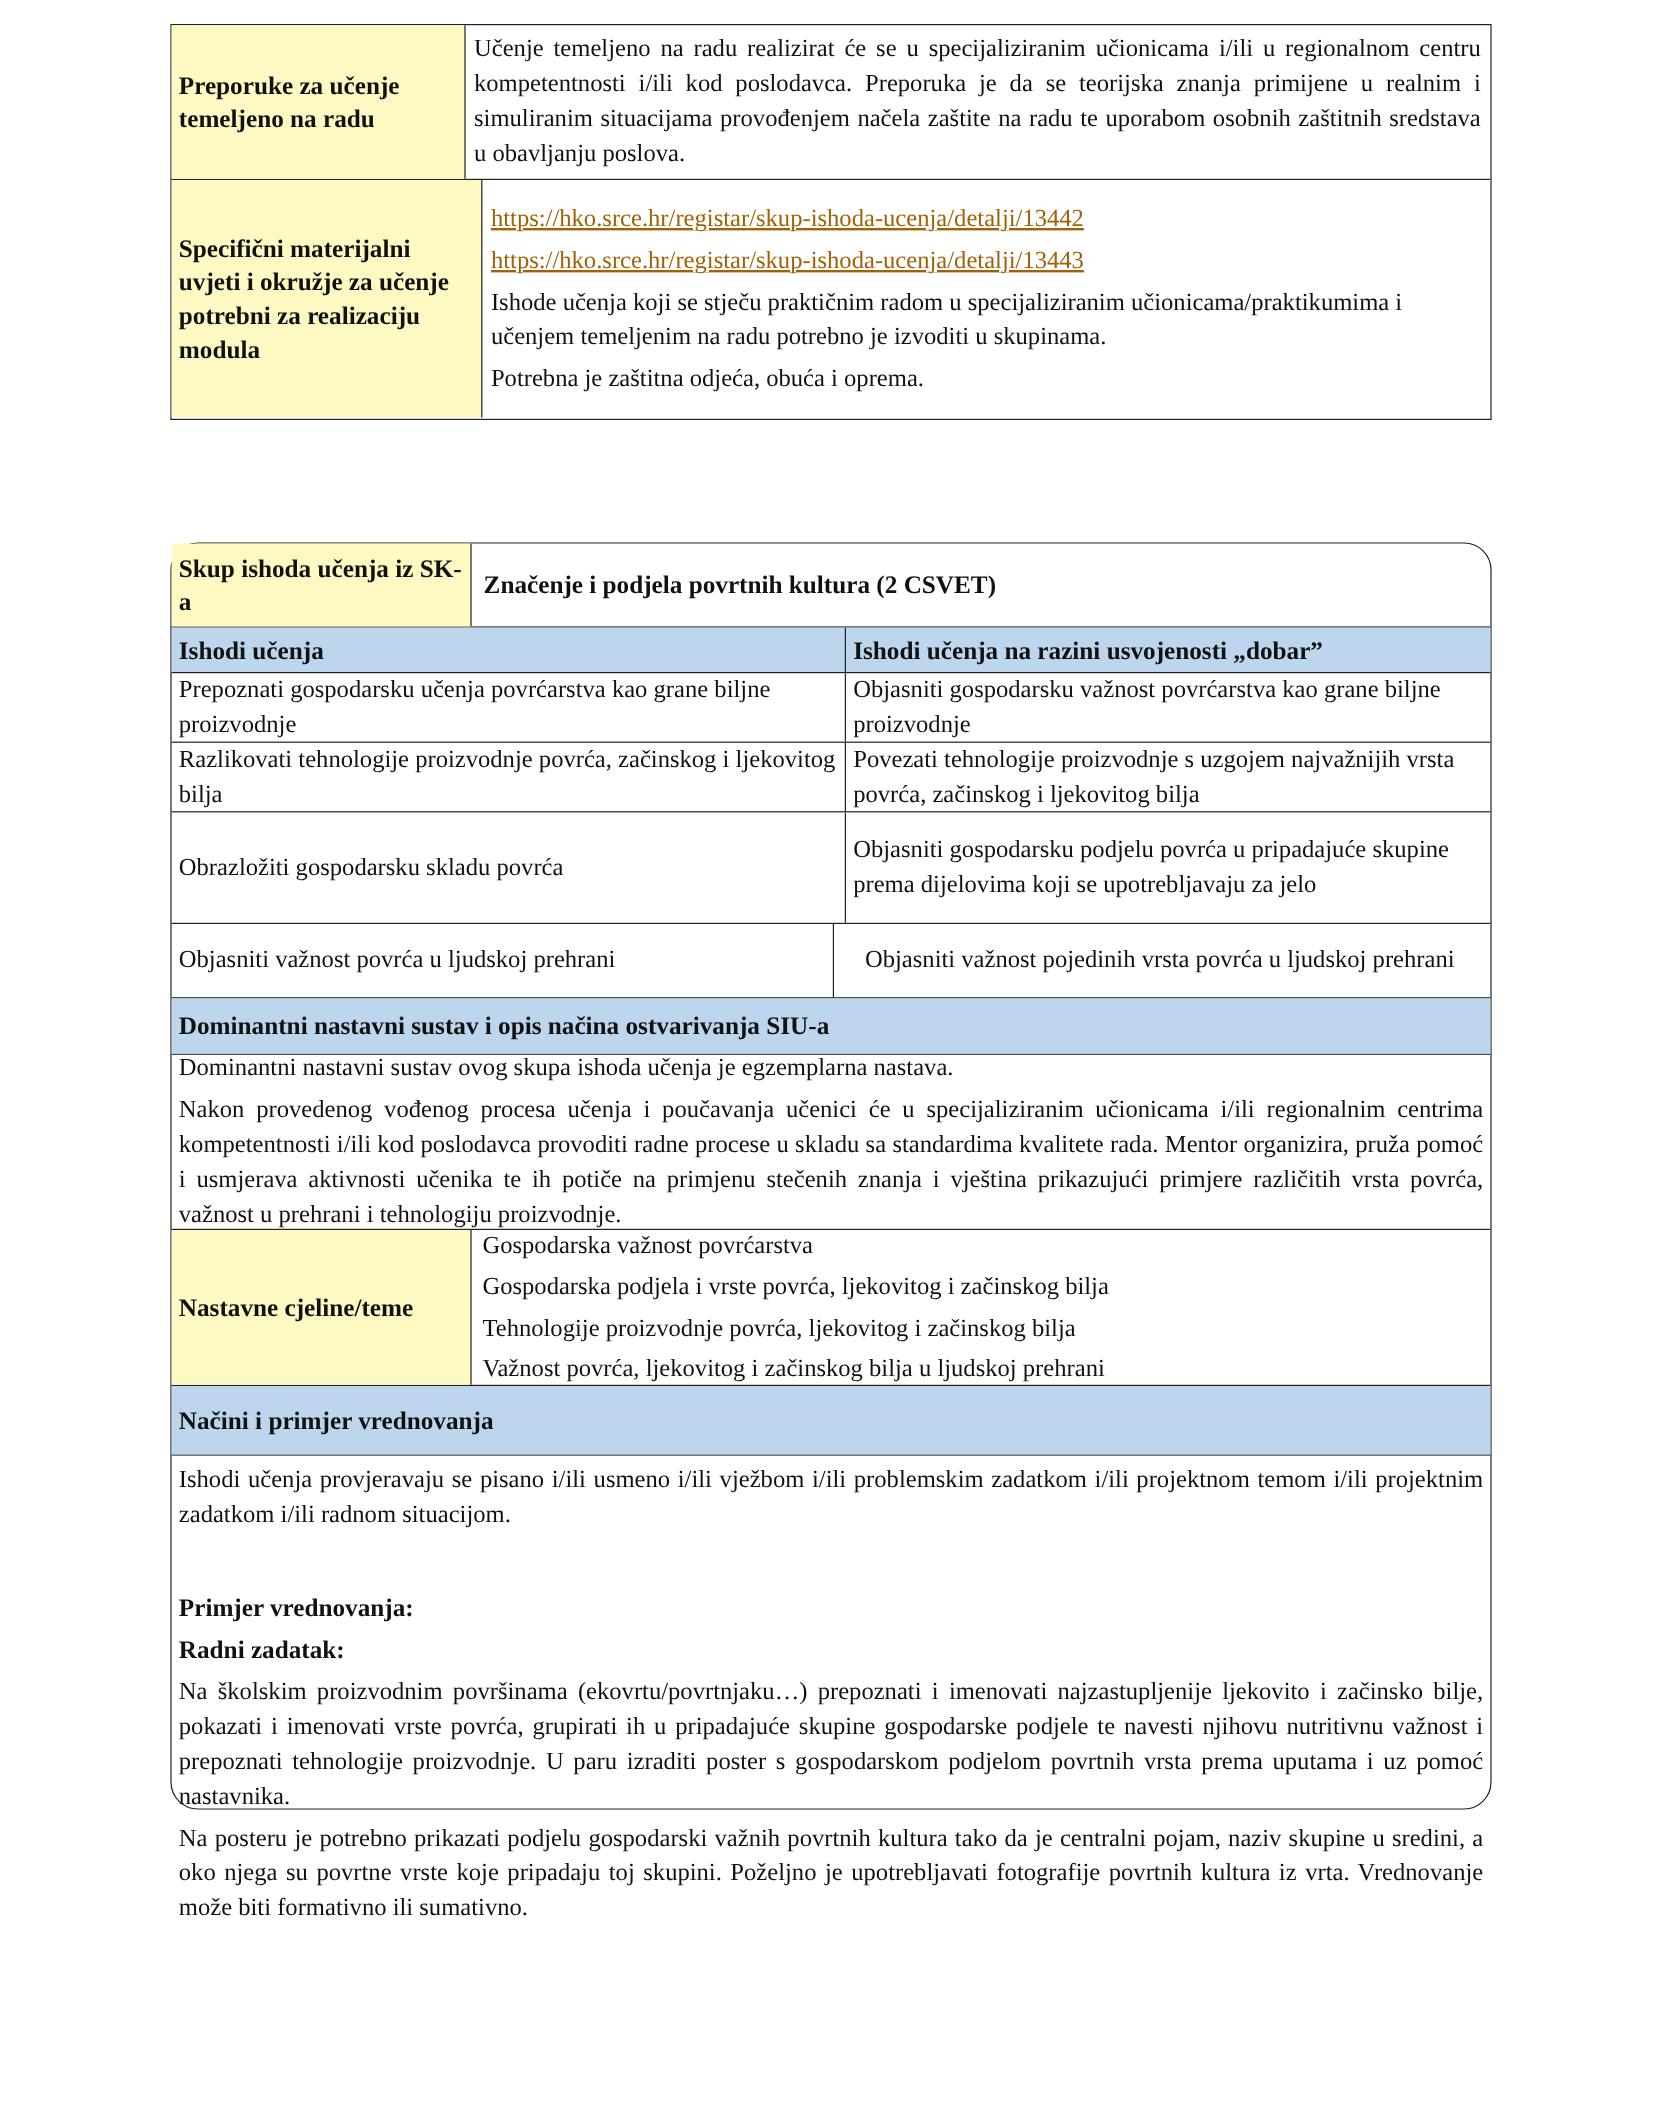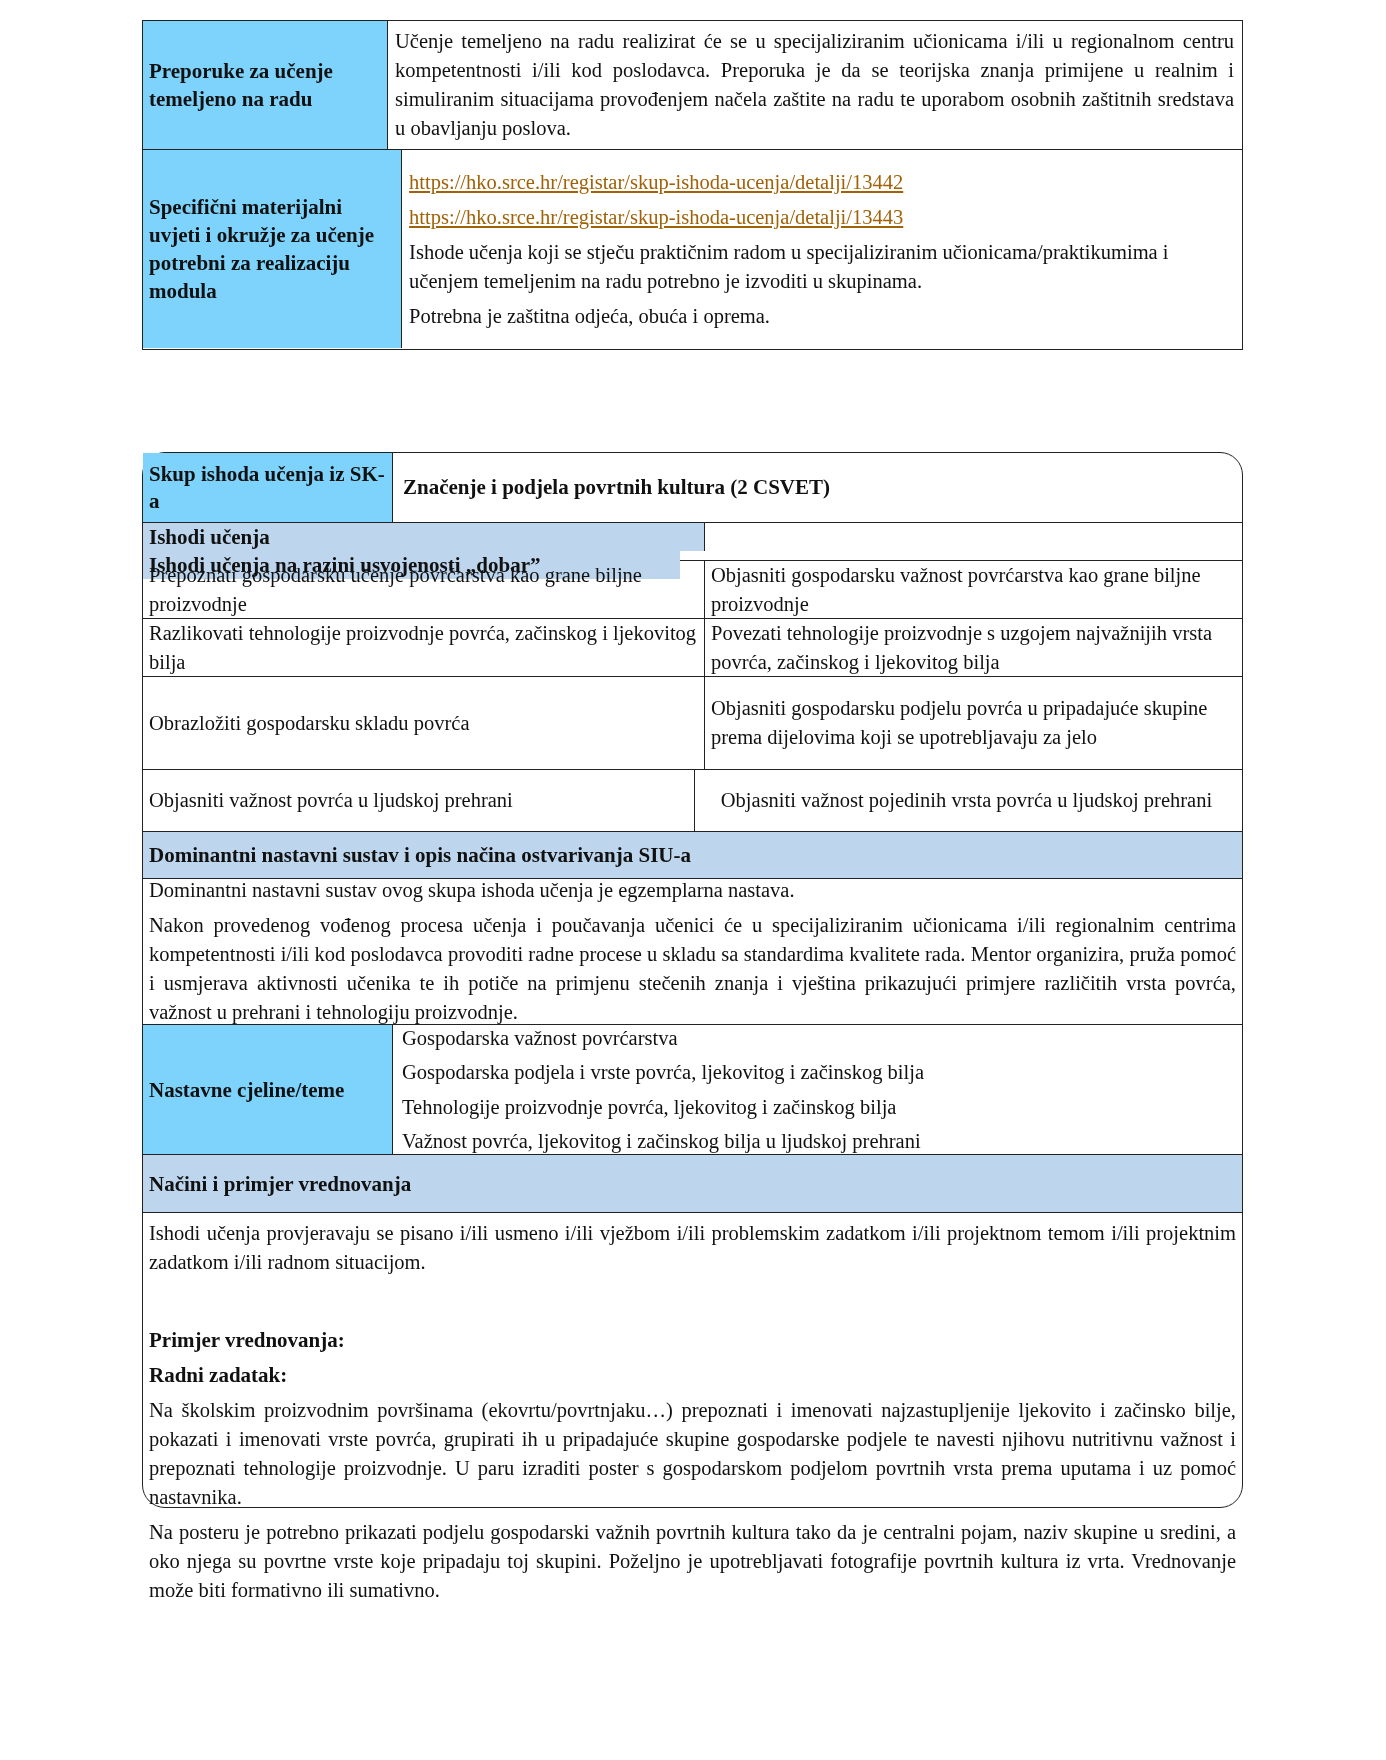--- a/index.html
+++ b/index.html
@@ -8,21 +8,21 @@
     font-family: "Liberation Serif", "DejaVu Serif", serif;
     color: #111;
   }
   .tbl {
     position: absolute; left: 142px; width: 1101px;
     border: 1.5px solid #222; box-sizing: border-box;
   }
   .row { display: flex; border-top: 1.5px solid #222; box-sizing: border-box; }
   .row.first { border-top: none; }
   .cell { box-sizing: border-box; padding: 0 6px; display: flex; flex-direction: column; justify-content: center; }
-  .lbl { background: #7dd3fc; font-weight: bold; font-size: 21px; line-height: 28px; border-right: 1.5px solid #222; }
+  .lbl { background: #fef9c3; font-weight: bold; font-size: 21px; line-height: 28px; border-right: 1.5px solid #222; }
   .val { font-size: 20.5px; line-height: 29px; }
   .just { text-align: justify; text-align-last: left; }
   .para { margin: 0; }
   .para + .para { margin-top: 6px; }
   a.link { color: #a16207; }
   .hdr { background: #BDD6EE; font-weight: bold; font-size: 21px; line-height: 28px; width: 100%; }
   .half { width: 50%; }
   .half.left { border-right: 1.5px solid #222; width: 562px; }
   .half.right { width: 537px; }
   .txt { font-size: 20.5px; line-height: 29px; }
@@ -48,27 +48,27 @@
     </div>
   </div>
 </div>
 
 <div class="tbl" style="top:452px; height:1056px;border-radius:23px;">
   <div class="row first" style="height:69px;">
     <div class="cell lbl" style="width:250px; line-height:27px;">Skup ishoda učenja iz SK-a</div>
     <div class="cell" style="width:848px; font-weight:bold; font-size:21px; padding-left:10px;">Značenje i podjela povrtnih kultura (2 CSVET)</div>
   </div>
 
-  <div class="row" style="height:38px;flex-direction:column;">
+  <div class="row" style="height:38px;">
     <div class="cell hdr half left">Ishodi učenja</div>
     <div class="cell hdr half right">Ishodi učenja na razini usvojenosti „dobar”</div>
   </div>
 
   <div class="row" style="height:58px;">
-    <div class="cell txt half left">Prepoznati gospodarsku učenje povrćarstva kao grane biljne proizvodnje</div>
+    <div class="cell txt half left">Prepoznati gospodarsku učenja povrćarstva kao grane biljne proizvodnje</div>
     <div class="cell txt half right">Objasniti gospodarsku važnost povrćarstva kao grane biljne proizvodnje</div>
   </div>
   <div class="row" style="height:58px;">
     <div class="cell txt half left">Razlikovati tehnologije proizvodnje povrća, začinskog i ljekovitog bilja</div>
     <div class="cell txt half right">Povezati tehnologije proizvodnje s uzgojem najvažnijih vrsta povrća, začinskog i ljekovitog bilja</div>
   </div>
   <div class="row" style="height:93px;">
     <div class="cell txt half left">Obrazložiti gospodarsku skladu povrća</div>
     <div class="cell txt half right">Objasniti gospodarsku podjelu povrća u pripadajuće skupine prema dijelovima koji se upotrebljavaju za jelo</div>
   </div>

